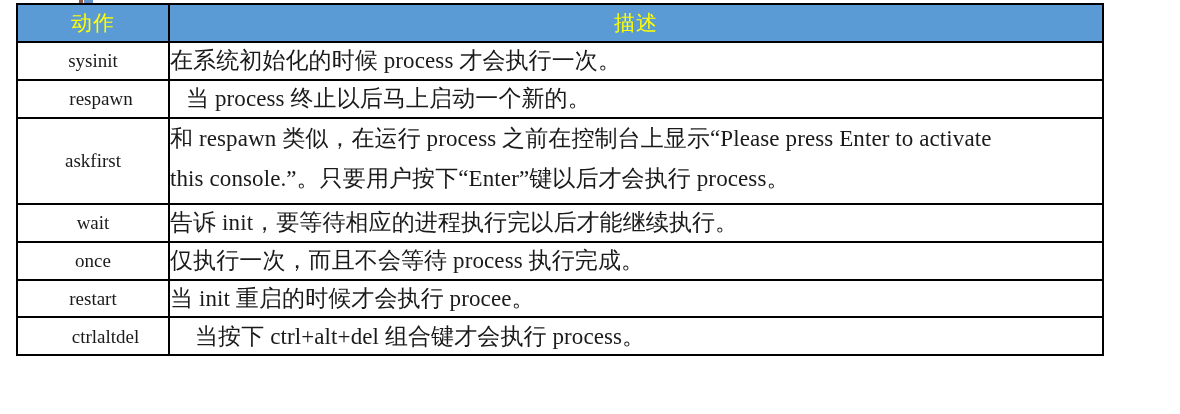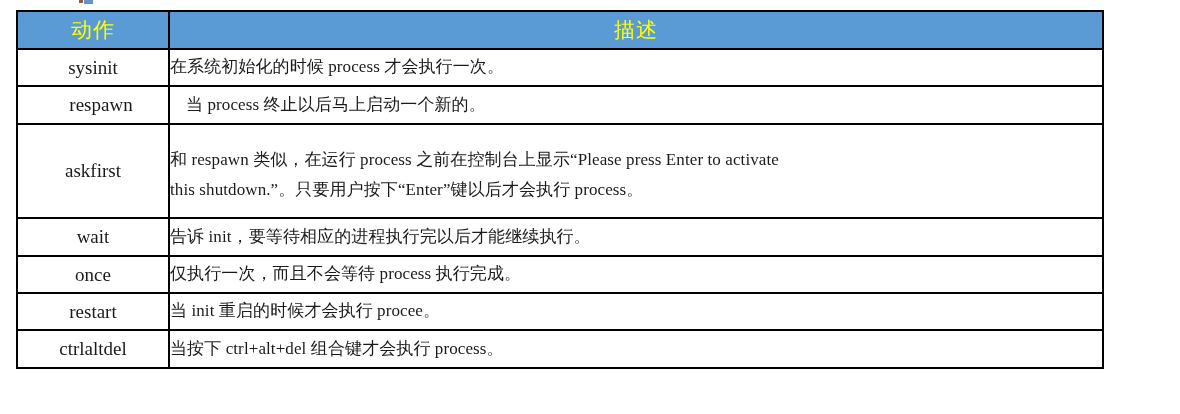--- a/index.html
+++ b/index.html
@@ -36,21 +36,21 @@
     left: 79px;
     width: 4px;
     height: 3px;
     background: #7a2f12;
     opacity: 0.8;
   }
 
   .table-wrap {
     position: absolute;
     left: 16px;
-    top: 10px;
+    top: 3px;
     width: 1086px;
   }
 
   table.actions {
     border-collapse: collapse;
     table-layout: fixed;
     width: 1086px;
     background: #ffffff;
   }
 
@@ -83,43 +83,43 @@
   td.action-cell {
     text-align: center;
     font-size: 19px;
     color: #1a1a1a;
     padding: 2px 4px;
     line-height: 1.35;
   }
 
   td.desc-cell {
     text-align: left;
-    font-size: 17px;
+    font-size: 23px;
     color: #1a1a1a;
     padding: 5px 6px 5px 10px;
     line-height: 1.55;
     letter-spacing: 0.1px;
   }
 
   
   tr.r1 td { height: 35px; margin-top: 40px; }
   tr.r2 td { height: 36px; padding-left: 16px; }
   tr.r3 td { height: 76px; }   
   tr.r4 td { height: 36px; margin-top: 43px; }
   tr.r5 td { height: 35px; }
   tr.r6 td { height: 35px; }
-  tr.r7 td { height: 36px; }
+  tr.r7 td { height: 36px; padding-left: 25px; }
   tr.r8 td { height: 39px; }
 
   td.desc-cell .line {
     display: block;
     white-space: nowrap;
   }
   td.desc-cell.two-line {
-    padding-top: 12px;
+    padding-top: 0;
     padding-bottom: 4px;
     line-height: 1.75;
   }
 </style>
 </head>
 <body>
 
 <div class="page">
 
   <div class="clip-artifact b"></div>
@@ -150,21 +150,21 @@
           <td class="action-cell">respawn</td>
           <td class="desc-cell">
             <span class="line">当 process 终止以后马上启动一个新的。</span>
           </td>
         </tr>
 
         <tr class="r3">
           <td class="action-cell">askfirst</td>
           <td class="desc-cell two-line">
             <span class="line">和 respawn 类似，在运行 process 之前在控制台上显示“Please press Enter to activate</span>
-            <span class="line">this shutdown.”。只要用户按下“Enter”键以后才会执行 process。</span>
+            <span class="line">this console.”。只要用户按下“Enter”键以后才会执行 process。</span>
           </td>
         </tr>
 
         <tr class="r4">
           <td class="action-cell">wait</td>
           <td class="desc-cell">
             <span class="line">告诉 init，要等待相应的进程执行完以后才能继续执行。</span>
           </td>
         </tr>
 

